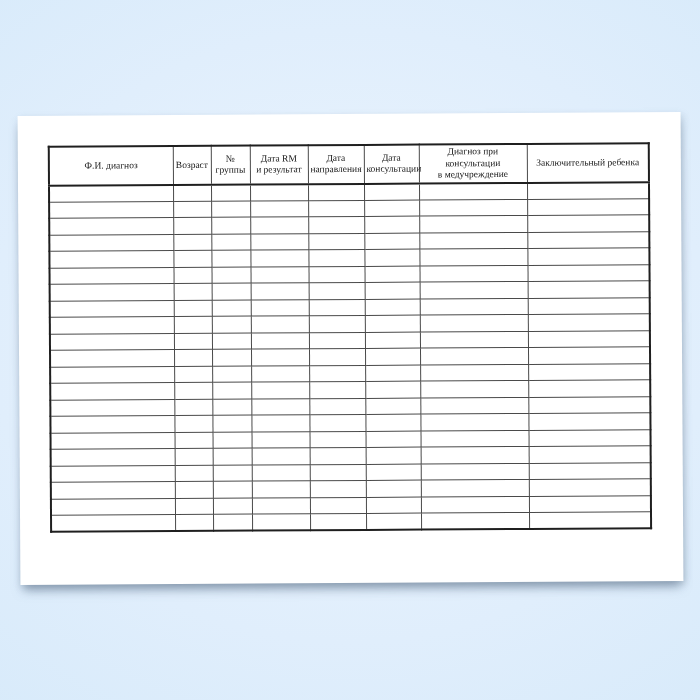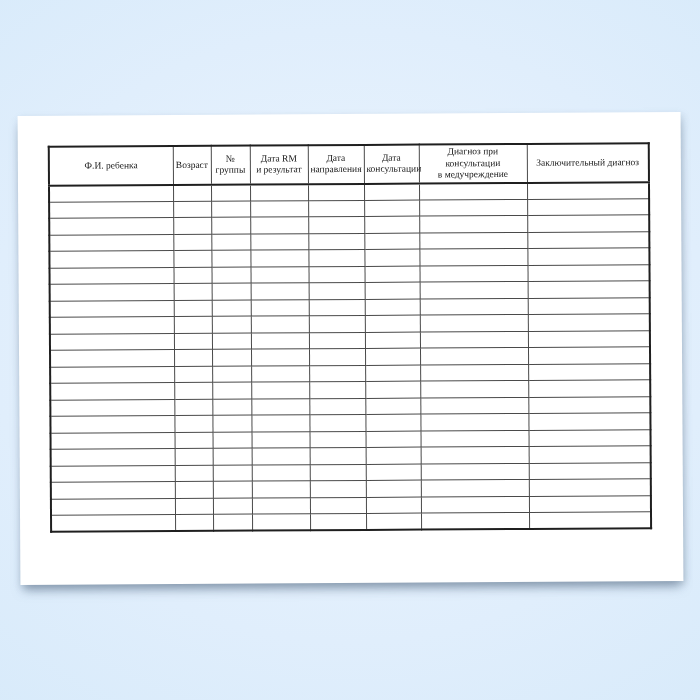--- a/index.html
+++ b/index.html
@@ -71,33 +71,33 @@
           <col style="width: 38px;">
           <col style="width: 39px;">
           <col style="width: 58px;">
           <col style="width: 56px;">
           <col style="width: 55px;">
           <col style="width: 108px;">
           <col style="width: 122px;">
         </colgroup>
       <thead>
         <tr id="header-row">
-            <th>Ф.И. ребенка</th>
+            <th>Ф.И. диагноз</th>
             <th>Возраст</th>
             <th>№
 группы</th>
             <th>Дата RM
 и результат</th>
             <th>Дата
 направления</th>
             <th>Дата
 консультации</th>
             <th>Диагноз при консультации
 в медучреждение</th>
-            <th>Заключительный диагноз</th>
+            <th>Заключительный ребенка</th>
           </tr>
       </thead>
       <tbody id="table-body">
           <tr>
             <td></td>
             <td></td>
             <td></td>
             <td></td>
             <td></td>
             <td></td>

